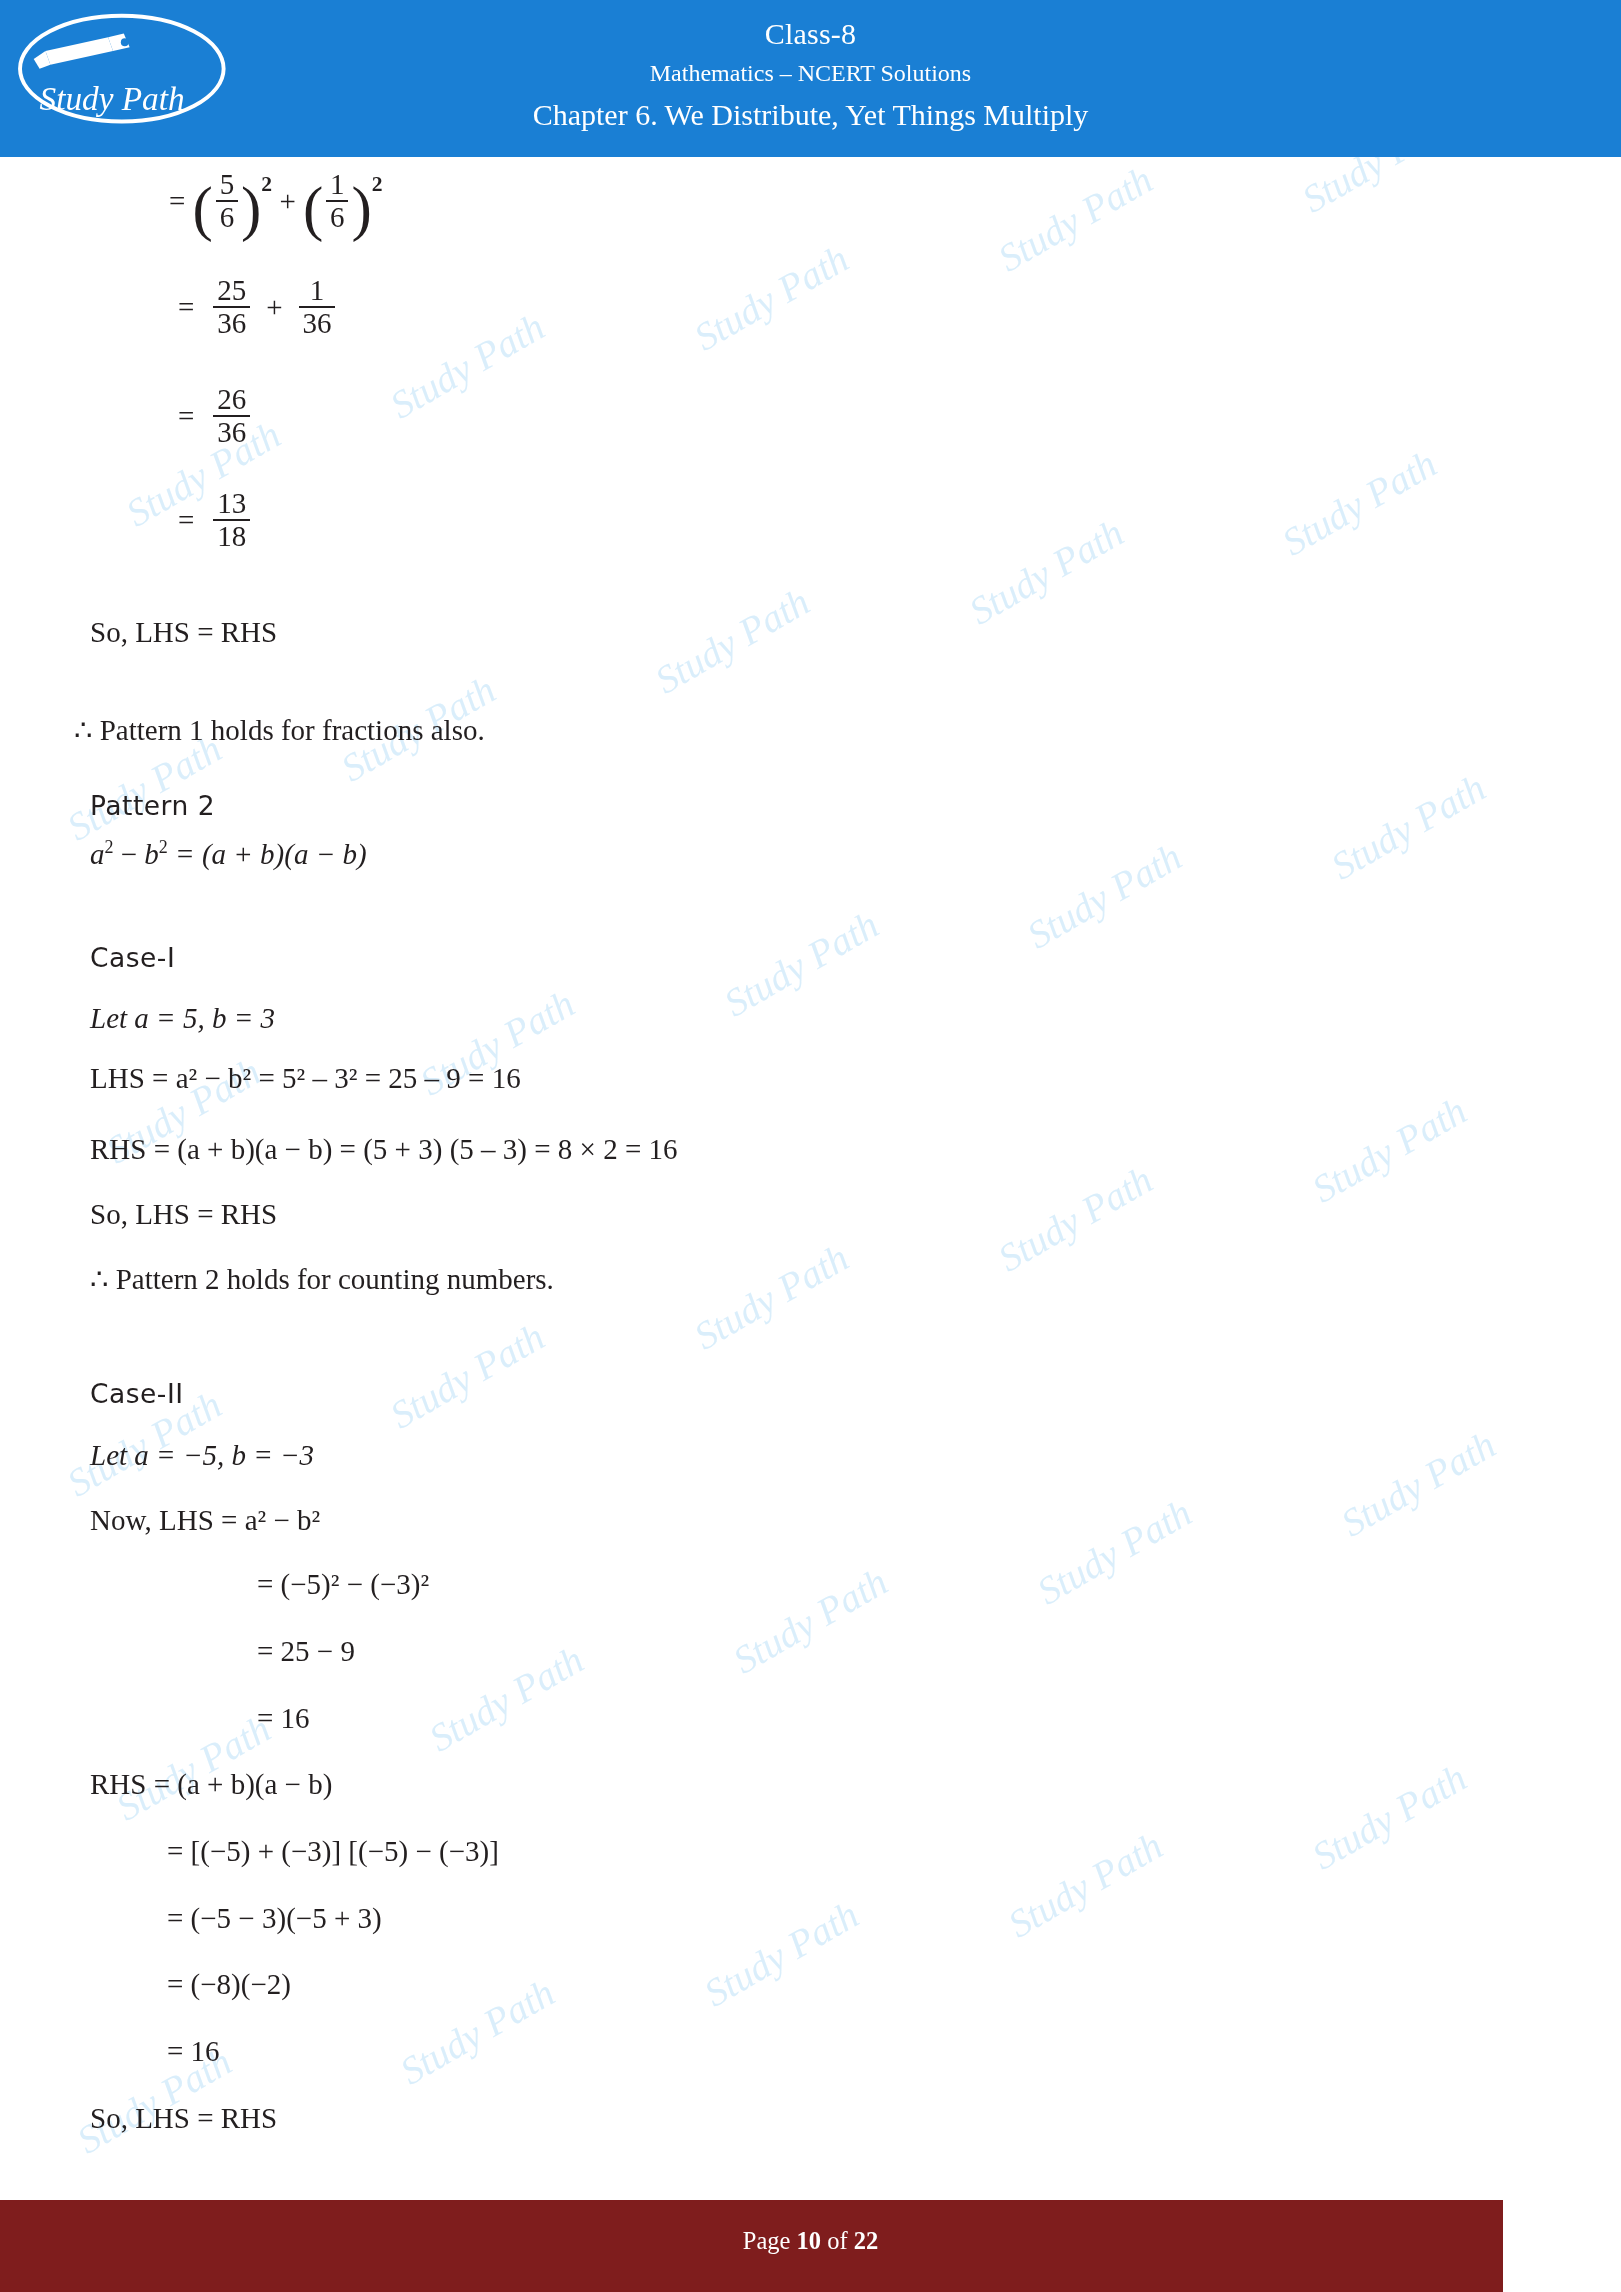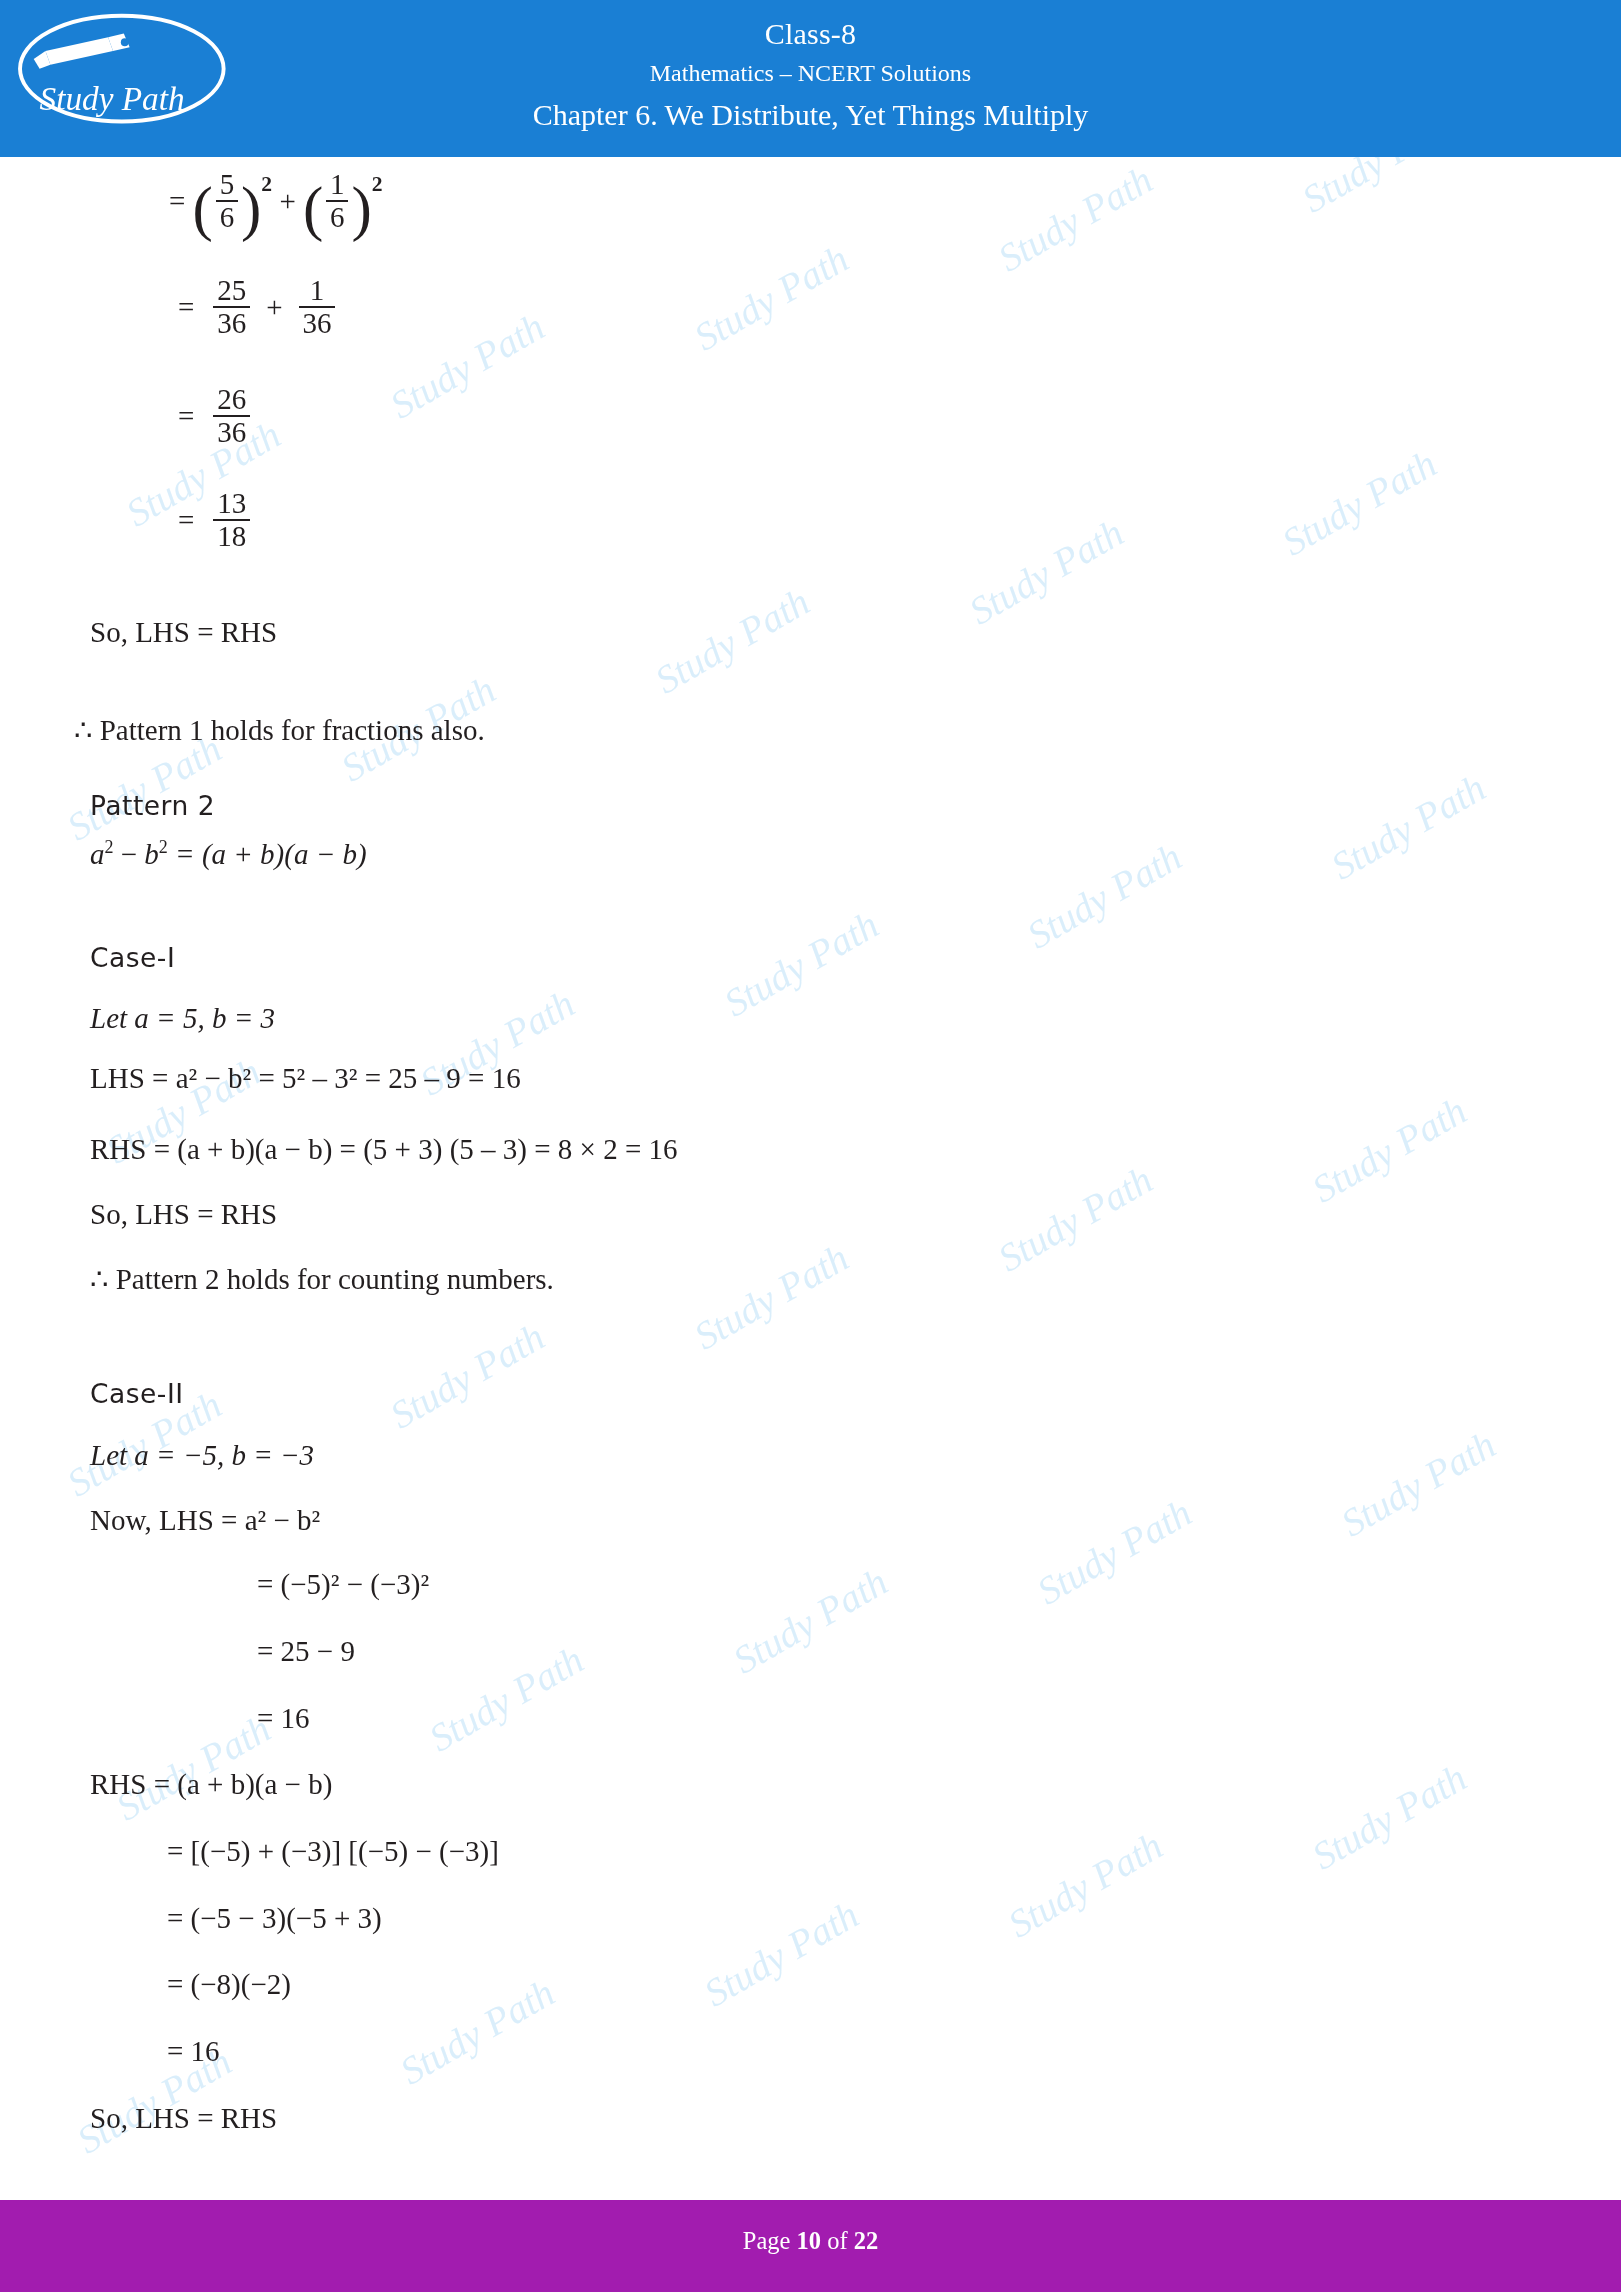--- a/index.html
+++ b/index.html
@@ -53,23 +53,23 @@
   .header-line3 {
     font-size: 30px;
     line-height: 41px;
   }
 
   
   .footer {
     position: absolute;
     left: 0;
     top: 2200px;
-    width: 1621px;
+    width: 1503px;
     height: 92px;
-    background: #a21caf;
+    background: #7f1d1d;
     color: #ffffff;
   }
   .footer-text {
     position: absolute;
     left: 0; top: 27.4px;
     width: 1621px;
     text-align: center;
     font-size: 24.5px;
   }
   .footer-text b { font-weight: bold; }

